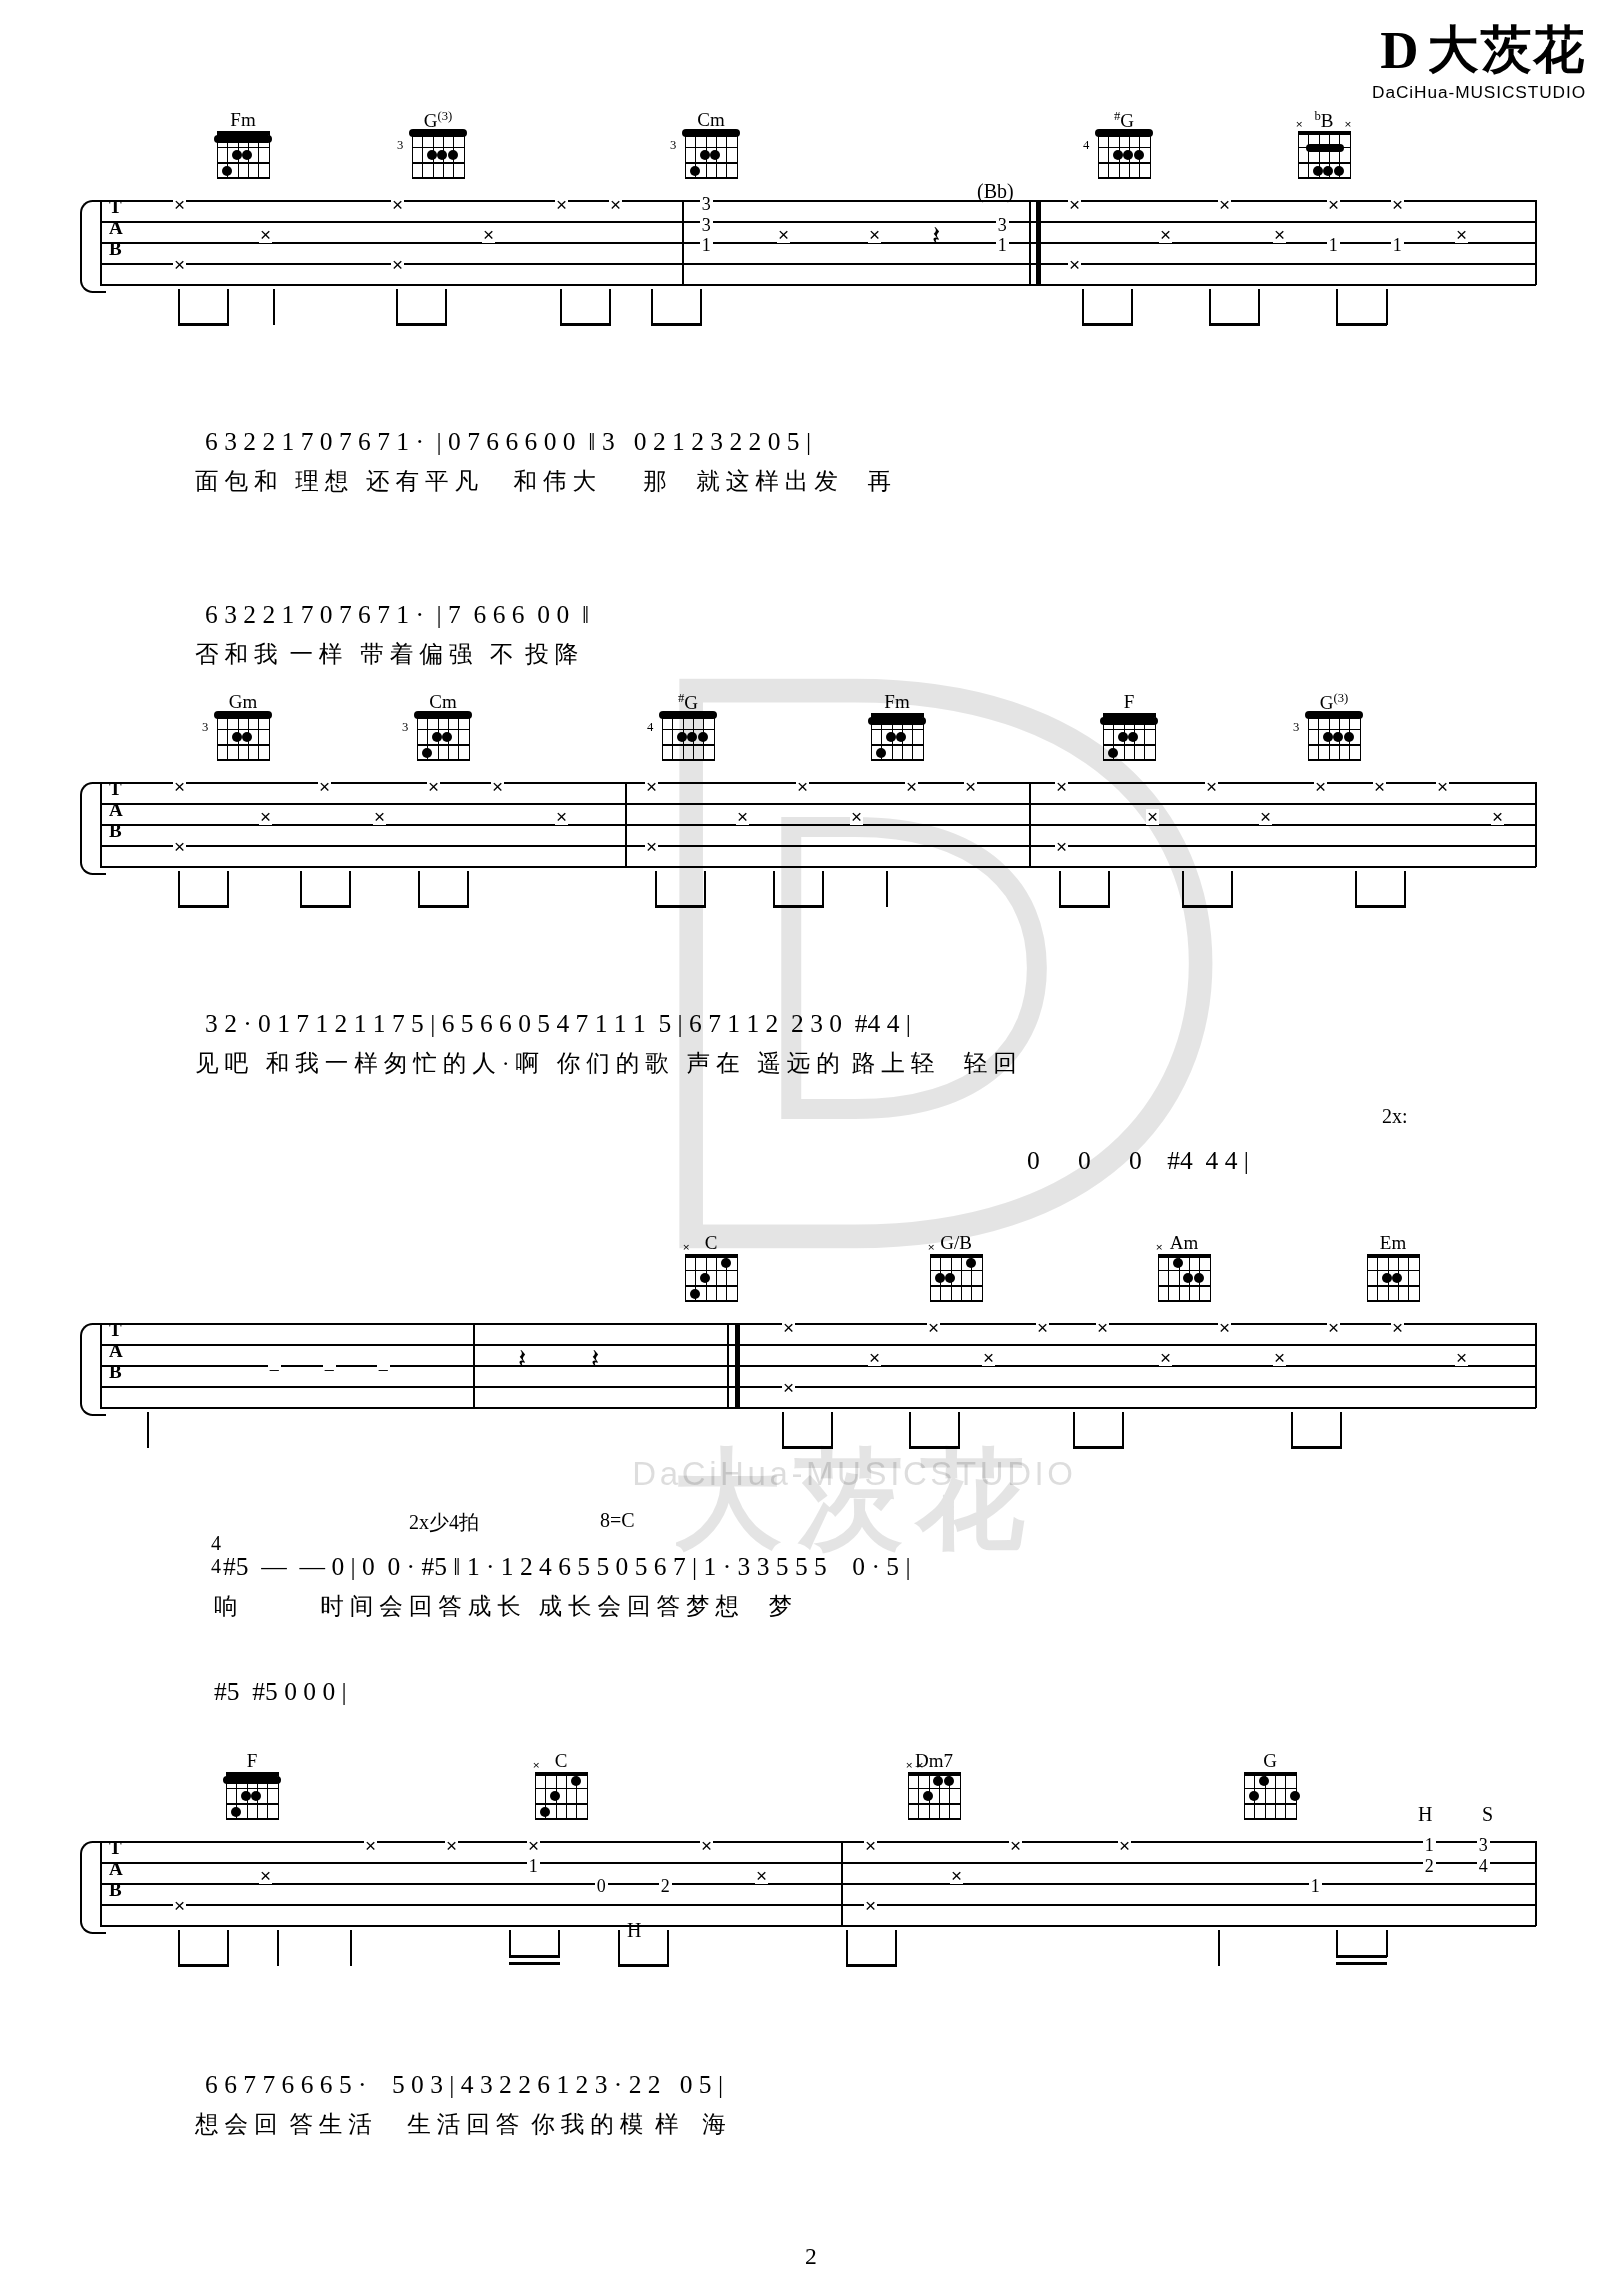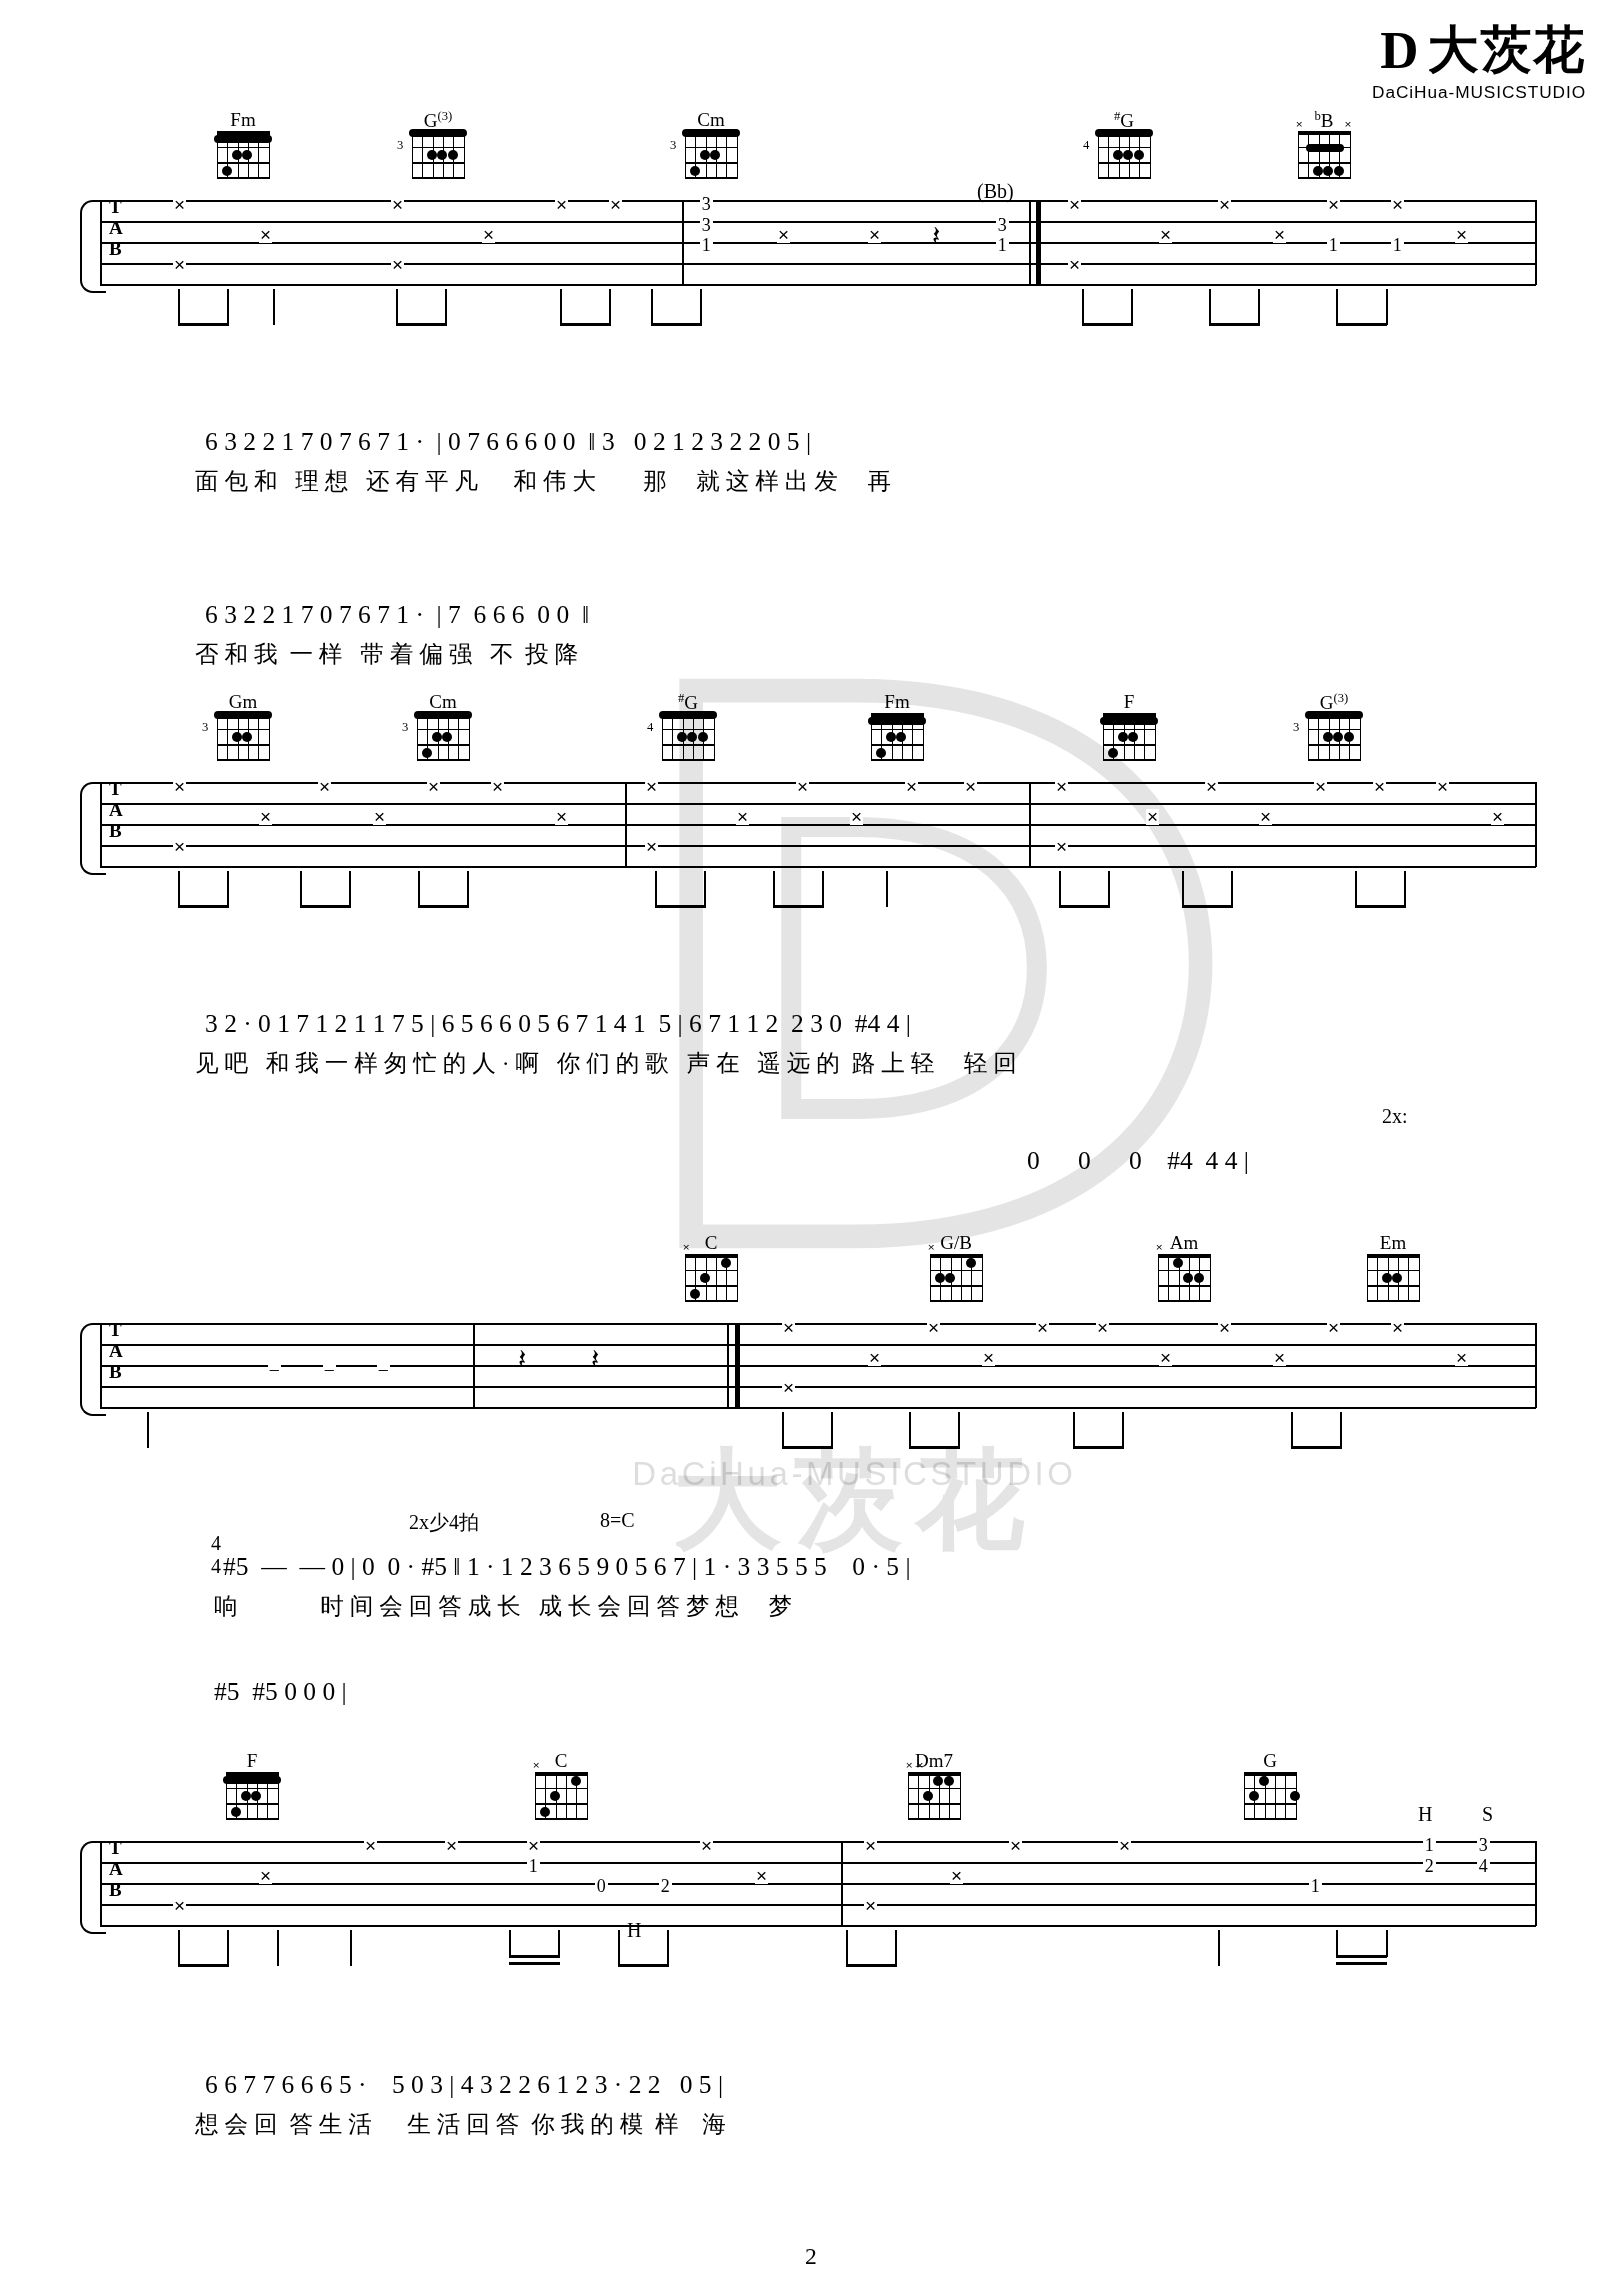--- a/index.html
+++ b/index.html
@@ -457,21 +457,21 @@
       <div class="stem" style="left:1108px;top:180px;height:36px"></div>
       <div class="beam" style="left:1059px;top:214px;width:51px"></div>
       <div class="stem" style="left:1182px;top:180px;height:36px"></div>
       <div class="stem" style="left:1231px;top:180px;height:36px"></div>
       <div class="beam" style="left:1182px;top:214px;width:51px"></div>
       <div class="stem" style="left:1355px;top:180px;height:36px"></div>
       <div class="stem" style="left:1404px;top:180px;height:36px"></div>
       <div class="beam" style="left:1355px;top:214px;width:51px"></div>
     </div>
 
-    <div class="notes" style="left:205px;top:318px;">3 2 · 0 1 7 1 2 1 1 7 5 | 6 5 6 6 0 5 6 7 1 4 1  5 | 6 7 1 1 2  2 3 0  #4 4 |</div>
+    <div class="notes" style="left:205px;top:318px;">3 2 · 0 1 7 1 2 1 1 7 5 | 6 5 6 6 0 5 4 7 1 1 1  5 | 6 7 1 1 2  2 3 0  #4 4 |</div>
     <div class="lyric" style="left:195px;top:356px;">见 吧   和 我 一 样 匆 忙 的 人 · 啊   你 们 的 歌   声 在   遥 远 的  路 上 轻     轻 回</div>
 
     <div class="annot" style="left:1382px;top:414px;">2x:</div>
     <div class="notes" style="left:1027px;top:455px;">0      0      0    #4  4 4 |</div>
   </div>
 
   <div class="system" style="top:1232px;">
 
     <div class="chord" style="left:673px;top:0;">
       <div class="nm">C</div>
@@ -599,21 +599,21 @@
       <div class="beam" style="left:1073px;top:214px;width:51px"></div>
       <div class="stem" style="left:1291px;top:180px;height:36px"></div>
       <div class="stem" style="left:1340px;top:180px;height:36px"></div>
       <div class="beam" style="left:1291px;top:214px;width:51px"></div>
     </div>
 
     <div class="annot" style="left:409px;top:277px;">2x少4拍</div>
     <div class="annot" style="left:600px;top:277px;">8=C</div>
     <div class="annot small" style="left:211px;top:300px;">4<br>4</div>
 
-    <div class="notes" style="left:223px;top:320px;">#5  —  — 0 | 0  0 · #5 ‖ 1 · 1 2 3 6 5 9 0 5 6 7 | 1 · 3 3 5 5 5    0 · 5 |</div>
+    <div class="notes" style="left:223px;top:320px;">#5  —  — 0 | 0  0 · #5 ‖ 1 · 1 2 4 6 5 5 0 5 6 7 | 1 · 3 3 5 5 5    0 · 5 |</div>
     <div class="lyric" style="left:214px;top:358px;">响              时 间 会 回 答 成 长   成 长 会 回 答 梦 想     梦</div>
 
     <div class="notes" style="left:214px;top:445px;">#5  #5 0 0 0 |</div>
   </div>
 
   <div class="system" style="top:1750px;">
 
     <div class="chord" style="left:214px;top:0;">
       <div class="nm">F</div>
       <div class="grid">

